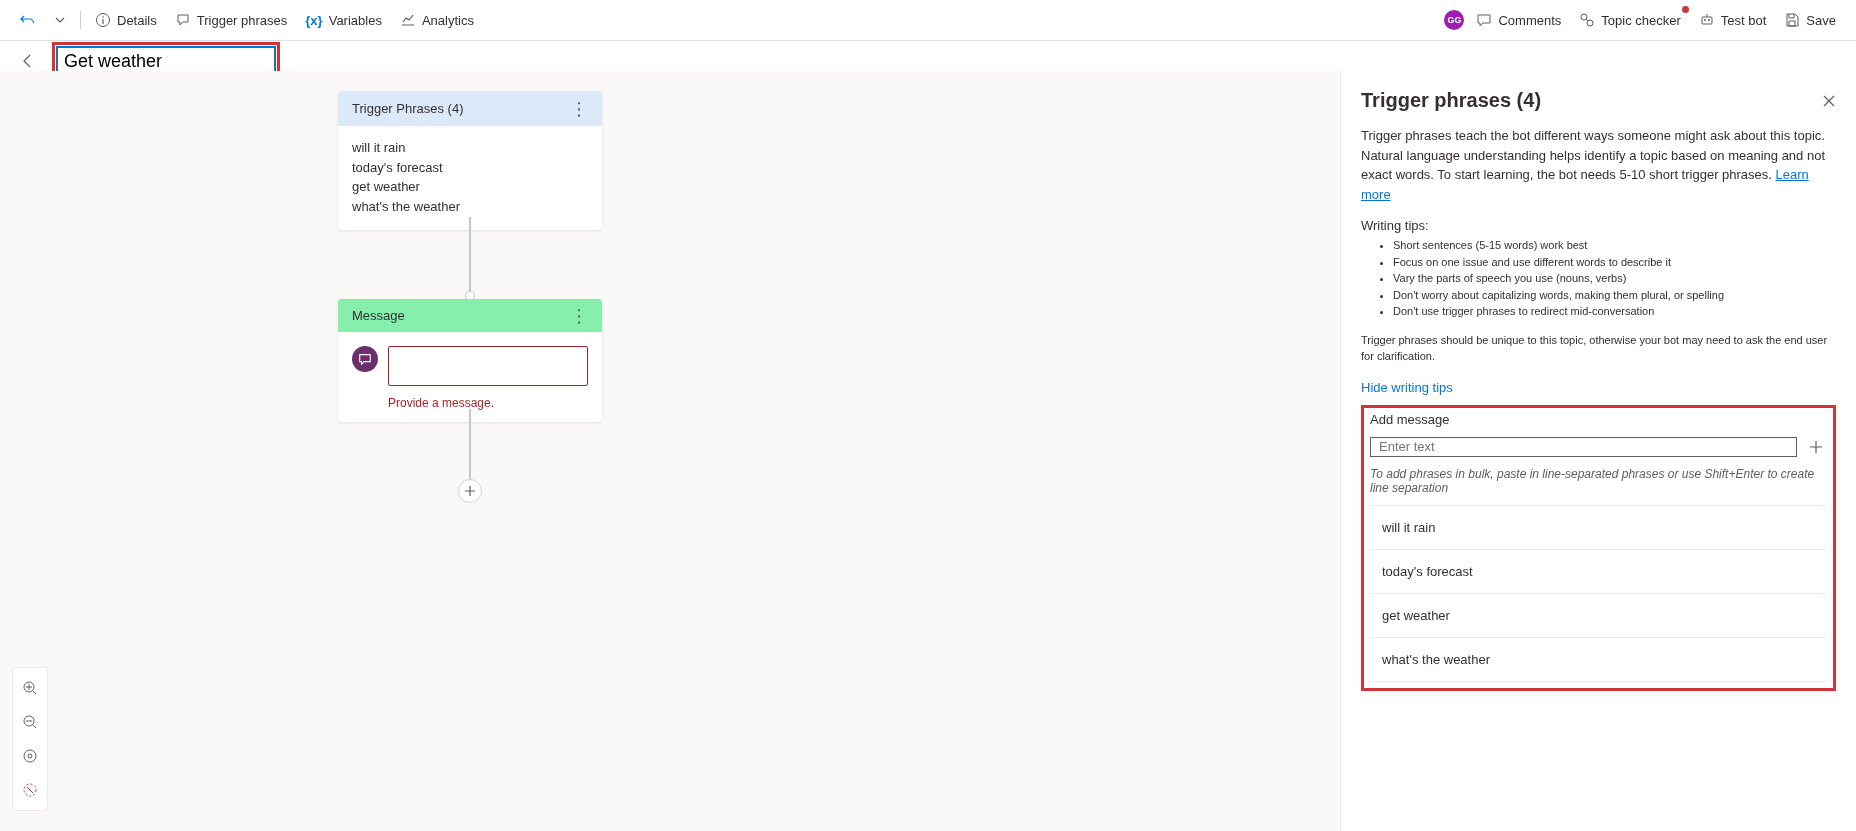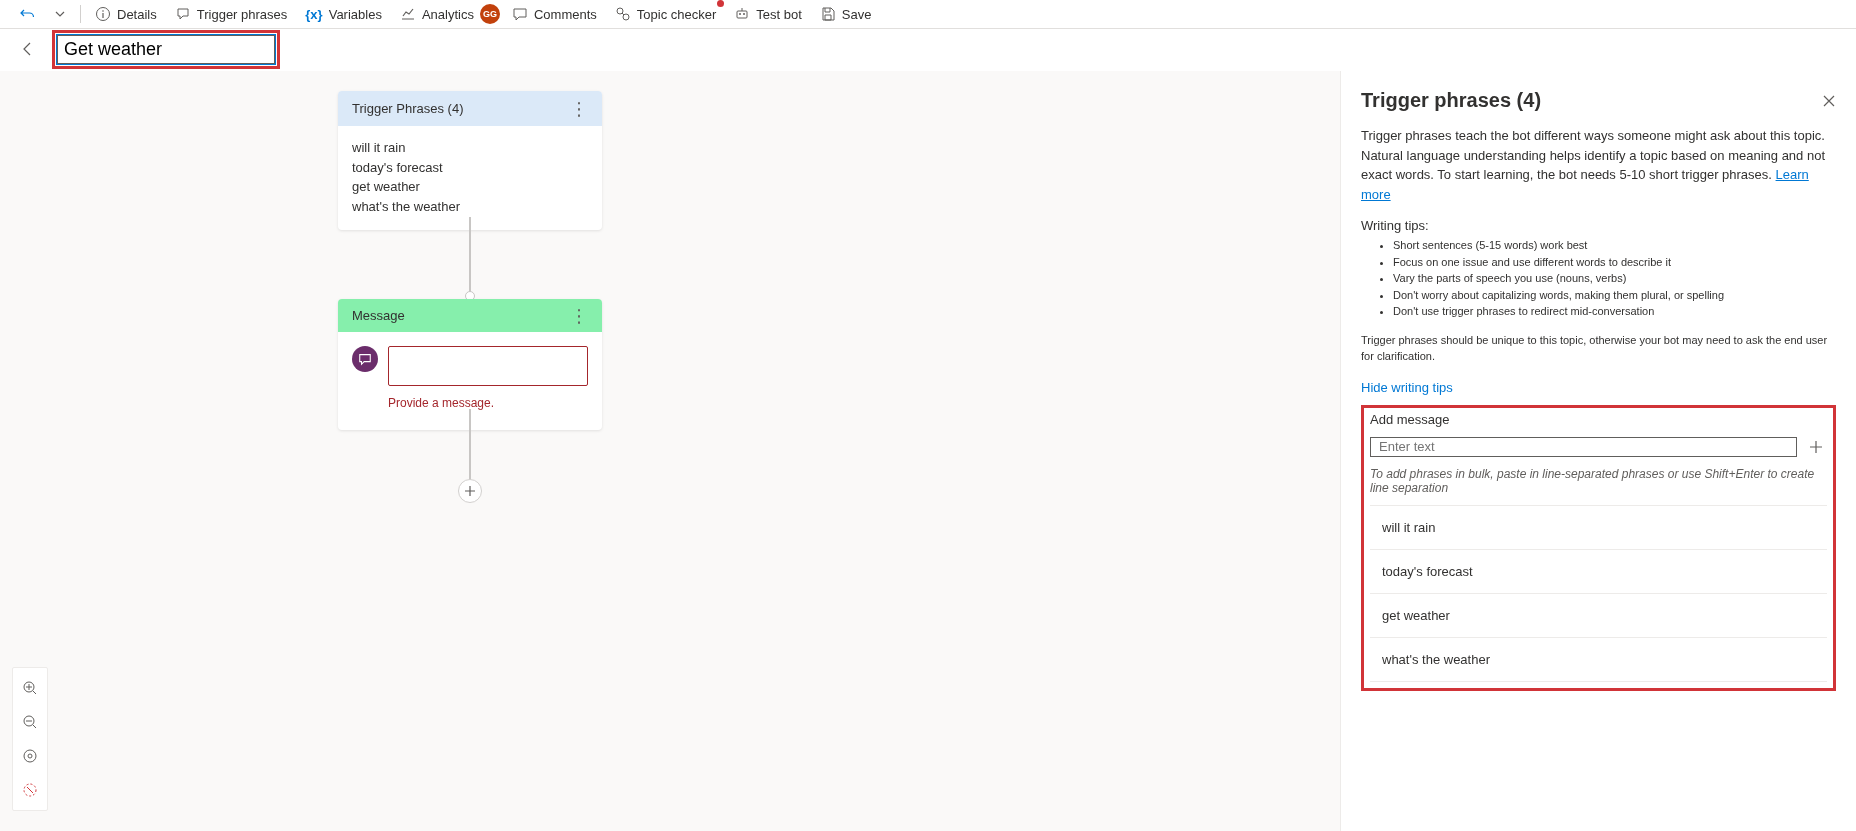--- a/index.html
+++ b/index.html
@@ -1,24 +1,24 @@
 <!DOCTYPE html>
 <html><head>
 <meta charset="utf-8">
 <style>
 * { box-sizing: border-box; margin: 0; padding: 0; }
 body { font-family: "Segoe UI", Arial, sans-serif; font-size: 14px; color: #323130; background: #fff; overflow: hidden; }
 
 
-.topbar { height: 29px; border-bottom: 1px solid #e1dfdd; display: flex; align-items: center; padding: 0 14px; justify-content: flex-start; }
+.topbar { height: 41px; border-bottom: 1px solid #e1dfdd; display: flex; align-items: center; padding: 0 14px; justify-content: space-between; }
 .topbar-left, .topbar-right { display: flex; align-items: center; gap: 6px; }
 .tb-item { display: inline-flex; align-items: center; gap: 6px; padding: 4px 6px; font-size: 13px; color: #323130; cursor: pointer; }
 .tb-sep { width: 1px; height: 18px; background: #d2d0ce; margin: 0 2px; }
 .tb-icon { display: inline-flex; color: #605e5c; }
-.tb-avatar { width: 20px; height: 20px; border-radius: 50%; background: #c2410c; color: #fff; font-size: 9px; font-weight: 600; display: flex; align-items: center; justify-content: center; }
+.tb-avatar { width: 20px; height: 20px; border-radius: 50%; background: #a21caf; color: #fff; font-size: 9px; font-weight: 600; display: flex; align-items: center; justify-content: center; }
 .red-dot { width: 7px; height: 7px; background: #d13438; border-radius: 50%; position: absolute; top: -2px; right: -2px; }
 .tc-wrap { position: relative; }
 
 
 .titlebar { height: 40px; display: flex; align-items: center; padding: 0 20px; gap: 16px; }
 .back-arrow { color: #605e5c; cursor: pointer; }
 .title-input { width: 218px; height: 29px; padding: 2px 6px; font-size: 18px; border: 1px solid #605e5c; outline: 1px solid #0078d4; }
 .title-highlight { border: 3px solid #d13438; padding: 2px; display: inline-flex; }
 
 
@@ -29,21 +29,21 @@
 
 .node { width: 264px; background: #fff; border-radius: 4px; box-shadow: 0 1px 3px rgba(0,0,0,.1); position: absolute; }
 .node-trigger { left: 338px; top: 20px; }
 .node-trigger .node-head { background: #dbe9f8; padding: 10px 14px; display: flex; justify-content: space-between; align-items: center; border-radius: 4px 4px 0 0; font-size: 13px; }
 .node-trigger .node-body { padding: 12px 14px 14px; font-size: 13px; color: #323130; line-height: 1.5; }
 .node-msg { left: 338px; top: 228px; }
 .node-msg .node-head { background: #86efac; padding: 9px 14px; display: flex; justify-content: space-between; align-items: center; border-radius: 4px 4px 0 0; font-size: 13px; }
 .node-msg .node-body { padding: 14px 14px 10px; display: flex; gap: 10px; align-items: flex-start; }
 .msg-icon-outer { width: 26px; height: 26px; border-radius: 50%; background: #6b2d6b; display: flex; align-items: center; justify-content: center; }
 .msg-input { flex: 1; height: 40px; border: 1px solid #a4262c; border-radius: 2px; }
-.msg-err { font-size: 12px; color: #a4262c; padding: 0 14px 20px 50px; }
+.msg-err { font-size: 12px; color: #a4262c; padding: 0 14px 12px 50px; }
 .dots { color: #605e5c; font-size: 18px; line-height: 10px; cursor: pointer; }
 
 
 .connector { position: absolute; left: 469px; width: 2px; background: #c8c6c4; }
 .conn1 { top: 146px; height: 76px; }
 .conn-dot { position: absolute; left: 465px; top: 220px; width: 10px; height: 10px; border: 1px solid #c8c6c4; border-radius: 50%; background: #fff; }
 .conn2 { top: 338px; height: 74px; }
 .add-btn { position: absolute; left: 458px; top: 408px; width: 24px; height: 24px; border-radius: 50%; background: #fff; border: 1px solid #d2d0ce; display: flex; align-items: center; justify-content: center; color: #605e5c; cursor: pointer; }
 
 

